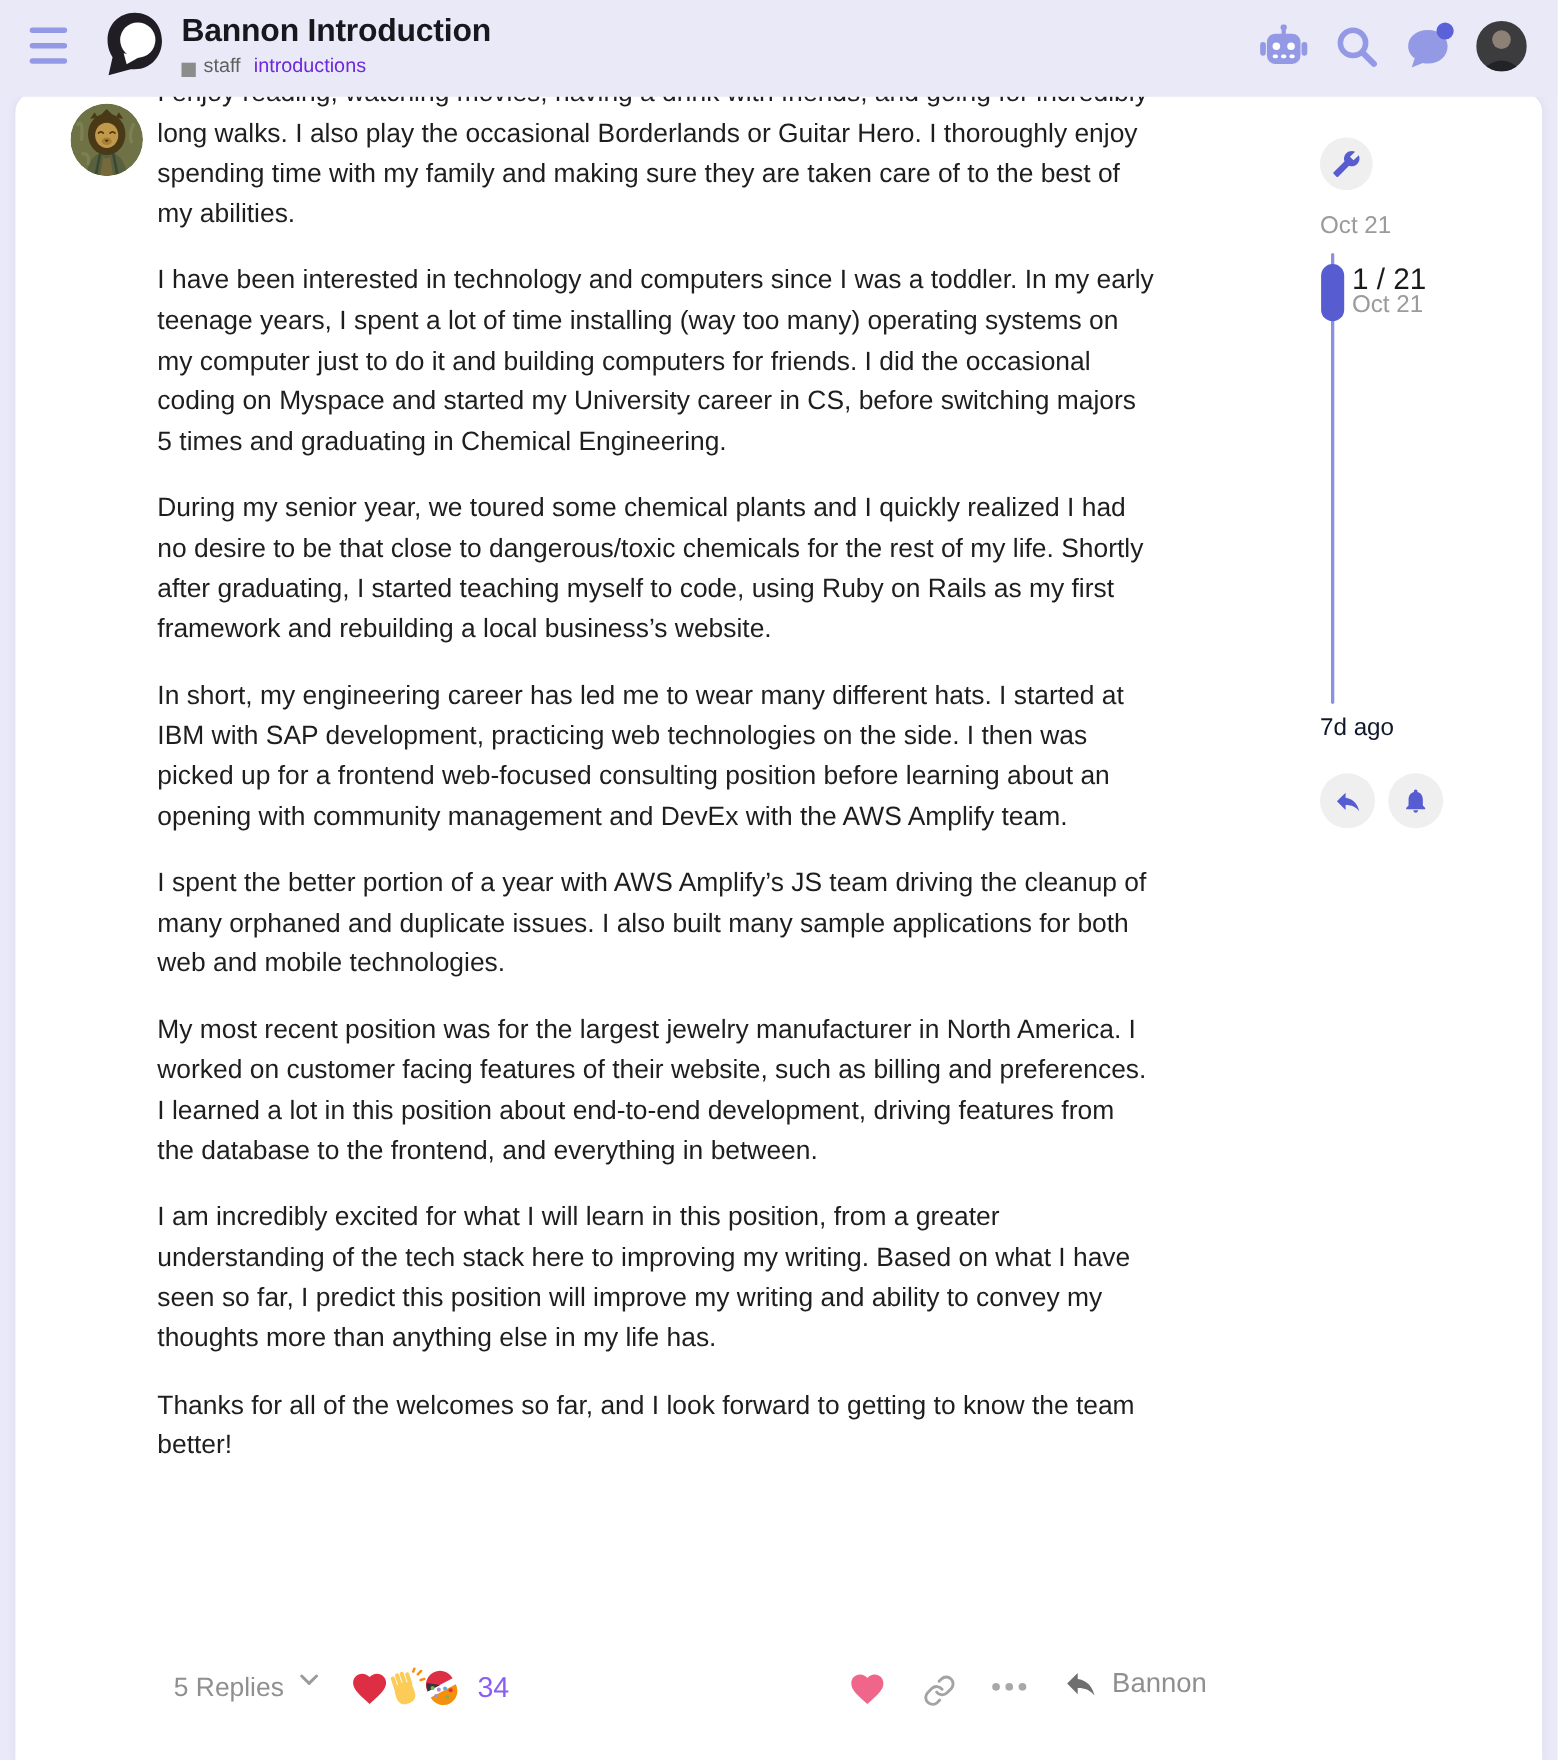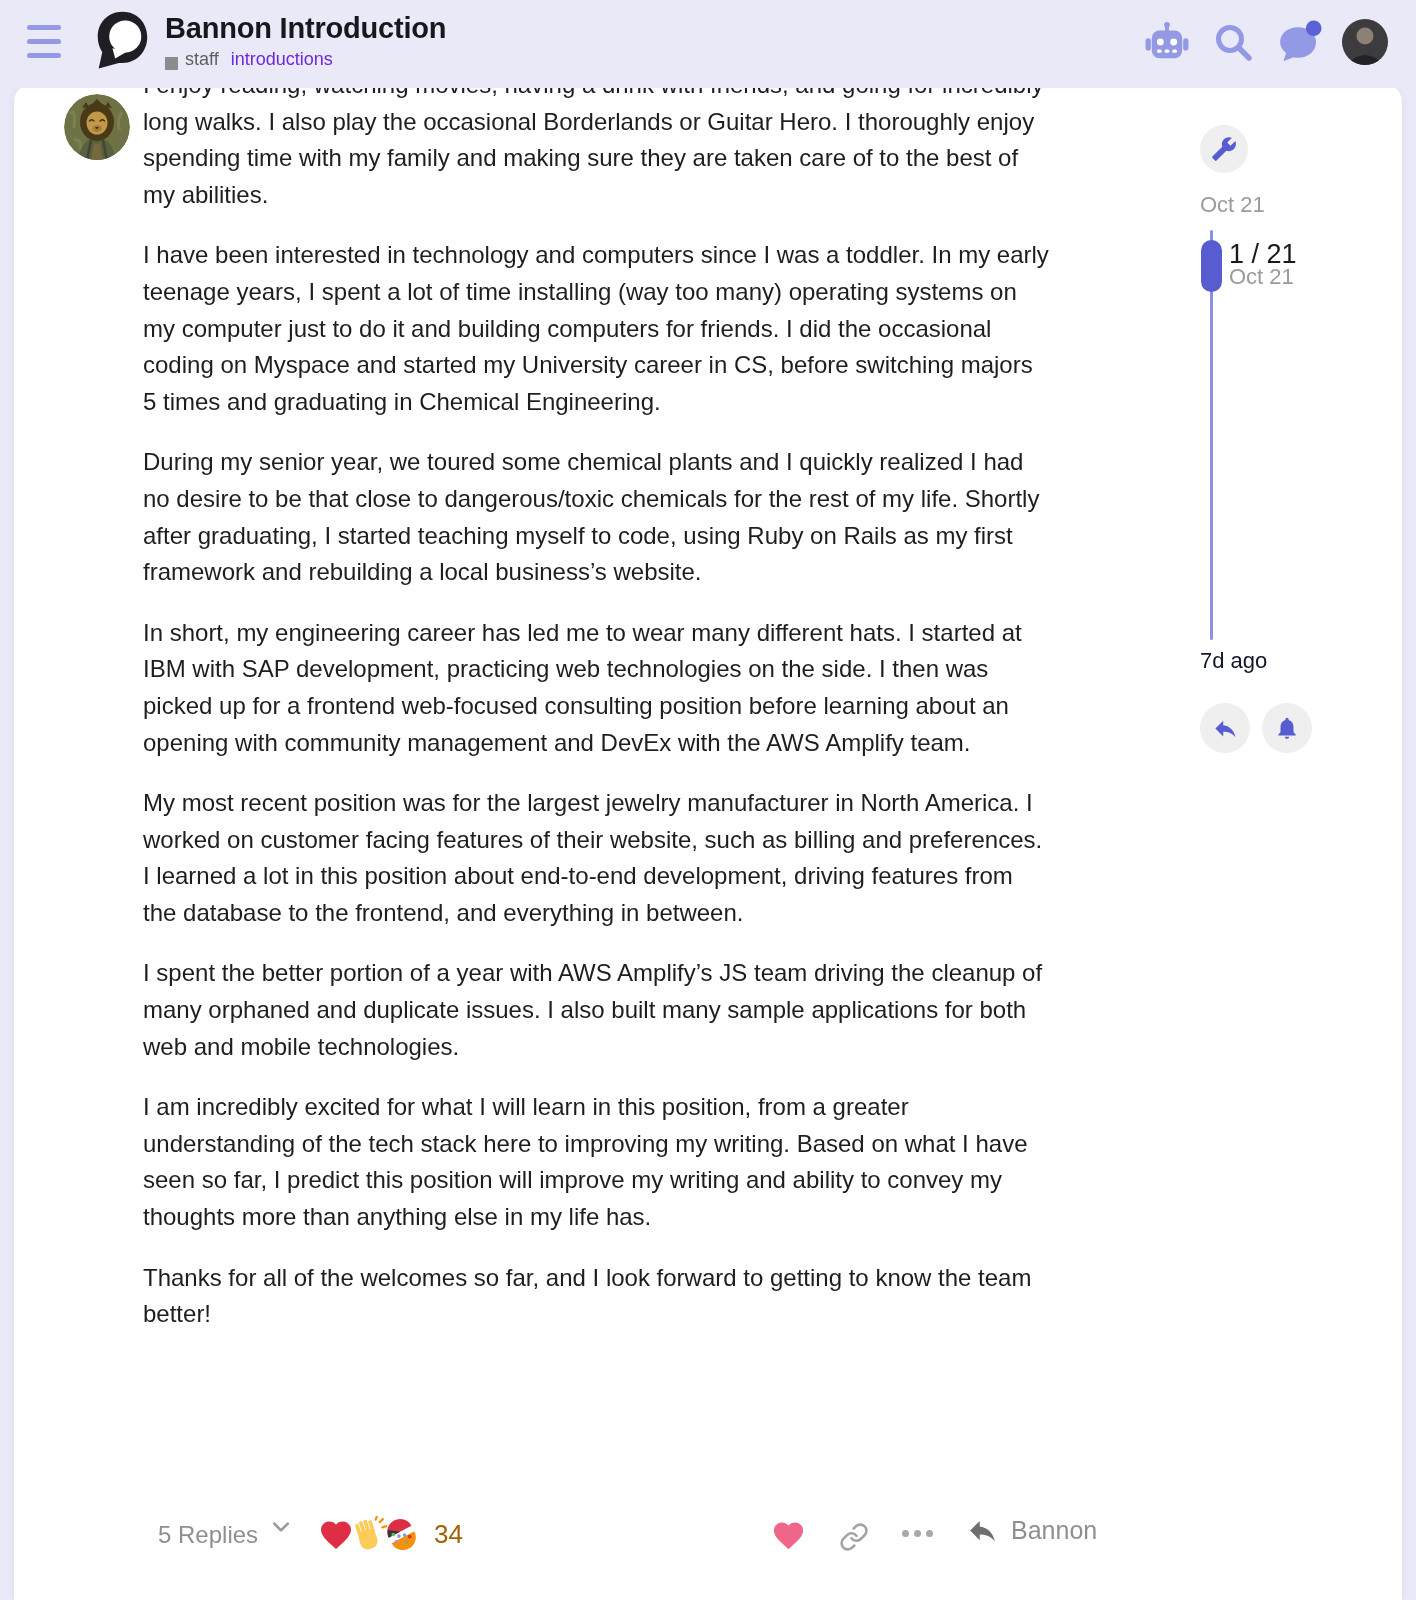--- a/index.html
+++ b/index.html
@@ -75,21 +75,21 @@
   .replies-toggle {
     position:absolute; left:144px; top:1437px; display:flex; align-items:flex-start; gap:14px;
     background:none; border:none; cursor:pointer;
     font-family:"Liberation Sans", sans-serif; font-size:24px; color:#8f8f8f;
   }
   .reactions {
     position:absolute; left:304px; top:1432px; display:flex; align-items:center;
     background:none; border:none; cursor:pointer;
   }
   .reactions svg { margin-right:-4px; }
-  .reaction-count { font-size:26px; color:#a16207; margin-left:18px; }
+  .reaction-count { font-size:26px; color:#8b5cf6; margin-left:18px; }
   .ctl-btn { position:absolute; background:none; border:none; cursor:pointer; display:flex; align-items:center; }
   .like-btn { left:757px; top:1434px; }
   .link-btn { left:825px; top:1438px; }
   .more-btn { left:888px; top:1446px; display:flex; gap:5px; }
   .more-btn i { width:7px; height:7px; border-radius:50%; background:#a8a8a8; }
   .reply-btn { left:952px; top:1430px; gap:12px; font-family:"Liberation Sans", sans-serif; font-size:25px; color:#8f8f8f; }
 </style>
 </head>
 <body>
 
@@ -184,22 +184,22 @@
         <path d="M27 46 L23 66 M39 46 L43 66" stroke="#3e4730" stroke-width="2.4" fill="none"></path>
       </g>
     </svg>
   </div>
 
   <article class="cooked">
       <p>I enjoy reading, watching movies, having a drink with friends, and going for incredibly long walks. I also play the occasional Borderlands or Guitar Hero. I thoroughly enjoy spending time with my family and making sure they are taken care of to the best of my abilities.</p>
       <p>I have been interested in technology and computers since I was a toddler. In my early teenage years, I spent a lot of time installing (way too many) operating systems on my computer just to do it and building computers for friends. I did the occasional coding on Myspace and started my University career in CS, before switching majors 5 times and graduating in Chemical Engineering.</p>
       <p>During my senior year, we toured some chemical plants and I quickly realized I had no desire to be that close to dangerous/toxic chemicals for the rest of my life. Shortly after graduating, I started teaching myself to code, using Ruby on Rails as my first framework and rebuilding a local business’s website.</p>
       <p>In short, my engineering career has led me to wear many different hats. I started at IBM with SAP development, practicing web technologies on the side. I then was picked up for a frontend web-focused consulting position before learning about an opening with community management and DevEx with the AWS Amplify team.</p>
+      <p>I spent the better portion of a year with AWS Amplify’s JS team driving the cleanup of many orphaned and duplicate issues. I also built many sample applications for both web and mobile technologies.</p>
       <p>My most recent position was for the largest jewelry manufacturer in North America. I worked on customer facing features of their website, such as billing and preferences. I learned a lot in this position about end-to-end development, driving features from the database to the frontend, and everything in between.</p>
-      <p>I spent the better portion of a year with AWS Amplify’s JS team driving the cleanup of many orphaned and duplicate issues. I also built many sample applications for both web and mobile technologies.</p>
       <p>I am incredibly excited for what I will learn in this position, from a greater understanding of the tech stack here to improving my writing. Based on what I have seen so far, I predict this position will improve my writing and ability to convey my thoughts more than anything else in my life has.</p>
       <p>Thanks for all of the welcomes so far, and I look forward to getting to know the team better!</p>
     </article>
 
   <button class="wrench-btn" aria-label="admin actions">
     <svg width="26" height="26" viewBox="0 0 24 24">
       <g transform="scale(-1,1) translate(-24,0)">
         <path fill="#575dd1" d="M22.7 19l-9.1-9.1c.9-2.3.4-5-1.5-6.9-2-2-5-2.4-7.4-1.3L9 6 6 9 1.6 4.7C.4 7.1.9 10.1 2.9 12.1c1.9 1.9 4.6 2.4 6.9 1.5l9.1 9.1c.4.4 1 .4 1.4 0l2.3-2.3c.5-.4.5-1.1.1-1.4z"></path>
       </g>
     </svg>

